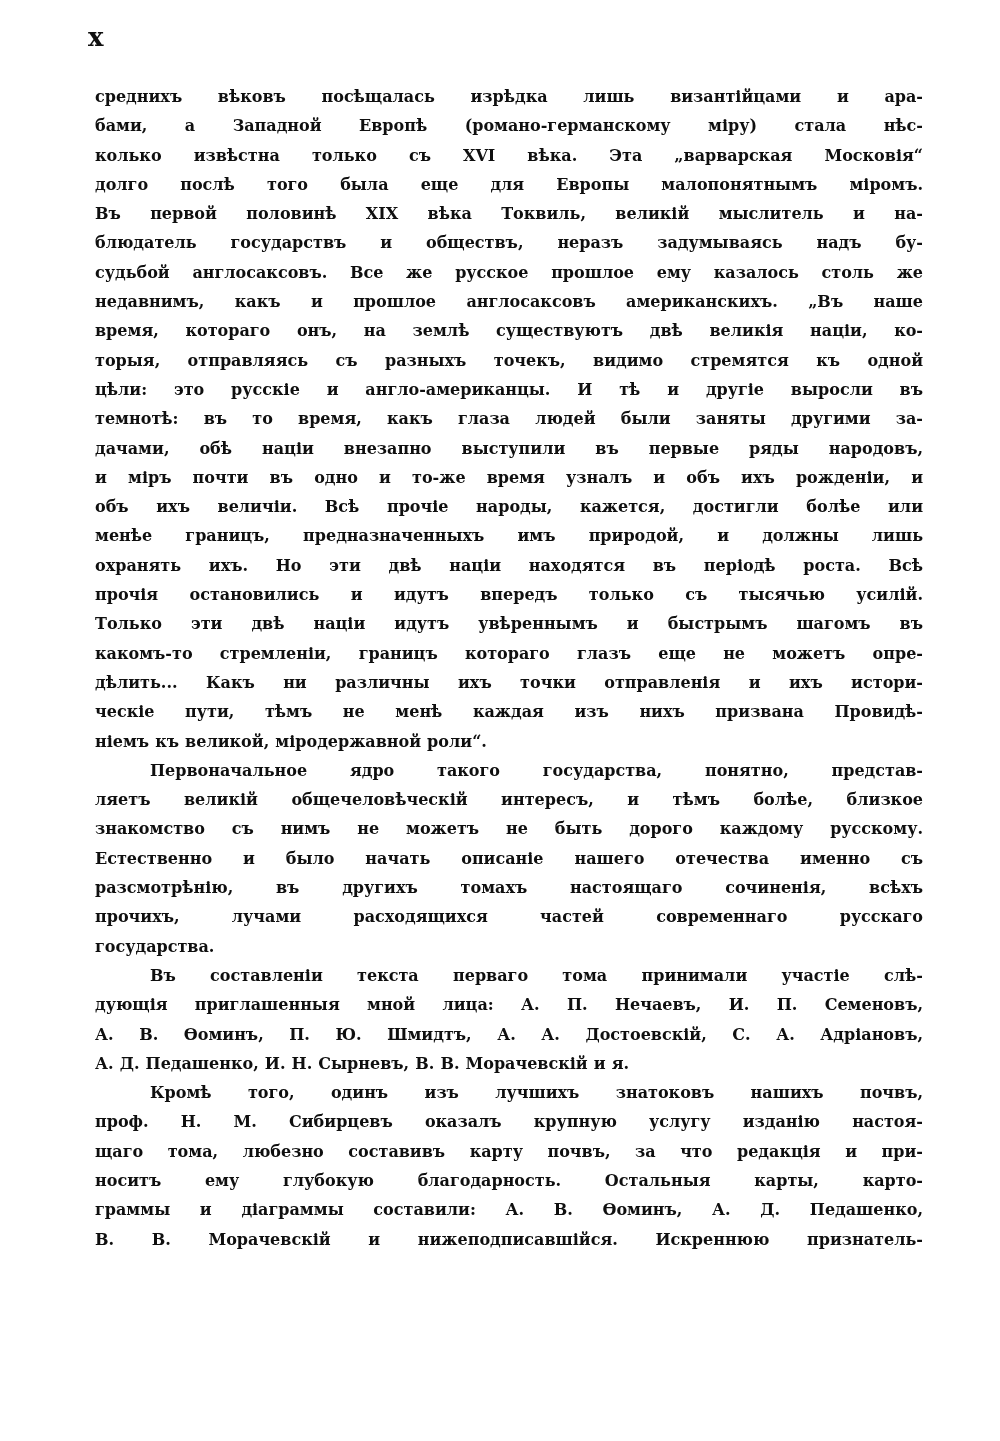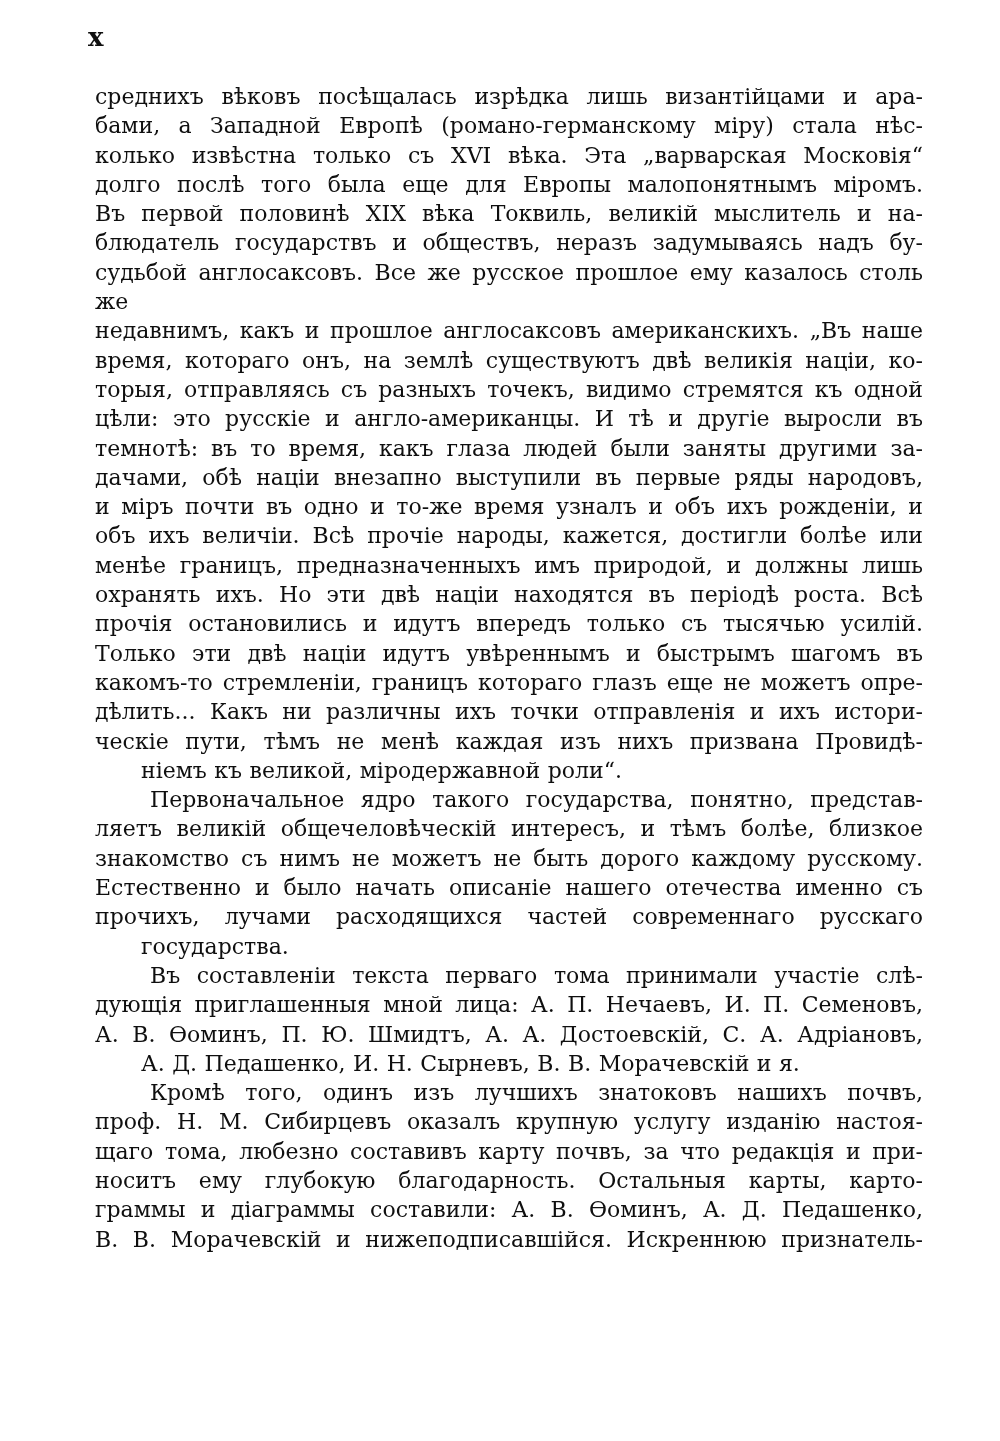--- a/index.html
+++ b/index.html
@@ -26,34 +26,34 @@
     letter-spacing: 1px;
     line-height: 1;
   }
   .text-block {
     position: absolute;
     left: 95px;
     top: 82px;
     width: 828px;
   }
   .line {
-    font-size: 22px;
+    font-size: 16px;
     line-height: 29.3px;
     white-space: normal;
     text-align: justify;
     text-align-last: justify;
     word-spacing: 0.5px;
+    font-weight: bold;
   }
   .line.indent {
     text-indent: 55px;
   }
   .line.para-end {
     text-align: right;
     text-align-last: left;
-    margin-left: 46px;
   }
 </style>
 </head>
 <body>
 
 <div class="page">
   <div class="page-number">x</div>
   <div class="text-block" id="text-block">
       <div class="line">среднихъ вѣковъ посѣщалась изрѣдка лишь византійцами и ара-</div>
       <div class="line">бами, а Западной Европѣ (романо-германскому міру) стала нѣс-</div>
@@ -75,20 +75,21 @@
       <div class="line">прочія остановились и идутъ впередъ только съ тысячью усилій.</div>
       <div class="line">Только эти двѣ націи идутъ увѣреннымъ и быстрымъ шагомъ въ</div>
       <div class="line">какомъ-то стремленіи, границъ котораго глазъ еще не можетъ опре-</div>
       <div class="line">дѣлить... Какъ ни различны ихъ точки отправленія и ихъ истори-</div>
       <div class="line">ческіе пути, тѣмъ не менѣ каждая изъ нихъ призвана Провидѣ-</div>
       <div class="line para-end">ніемъ къ великой, міродержавной роли“.</div>
       <div class="line indent">Первоначальное ядро такого государства, понятно, представ-</div>
       <div class="line">ляетъ великій общечеловѣческій интересъ, и тѣмъ болѣе, близкое</div>
       <div class="line">знакомство съ нимъ не можетъ не быть дорого каждому русскому.</div>
       <div class="line">Естественно и было начать описаніе нашего отечества именно съ</div>
+      <div class="line">разсмотрѣнію, въ другихъ томахъ настоящаго сочиненія, всѣхъ</div>
       <div class="line">прочихъ, лучами расходящихся частей современнаго русскаго</div>
       <div class="line para-end">государства.</div>
       <div class="line indent">Въ составленіи текста перваго тома принимали участіе слѣ-</div>
       <div class="line">дующія приглашенныя мной лица: А. П. Нечаевъ, И. П. Семеновъ,</div>
       <div class="line">А. В. Ѳоминъ, П. Ю. Шмидтъ, А. А. Достоевскій, С. А. Адріановъ,</div>
       <div class="line para-end">А. Д. Педашенко, И. Н. Сырневъ, В. В. Морачевскій и я.</div>
       <div class="line indent">Кромѣ того, одинъ изъ лучшихъ знатоковъ нашихъ почвъ,</div>
       <div class="line">проф. Н. М. Сибирцевъ оказалъ крупную услугу изданію настоя-</div>
       <div class="line">щаго тома, любезно составивъ карту почвъ, за что редакція и при-</div>
       <div class="line">носитъ ему глубокую благодарность. Остальныя карты, карто-</div>

